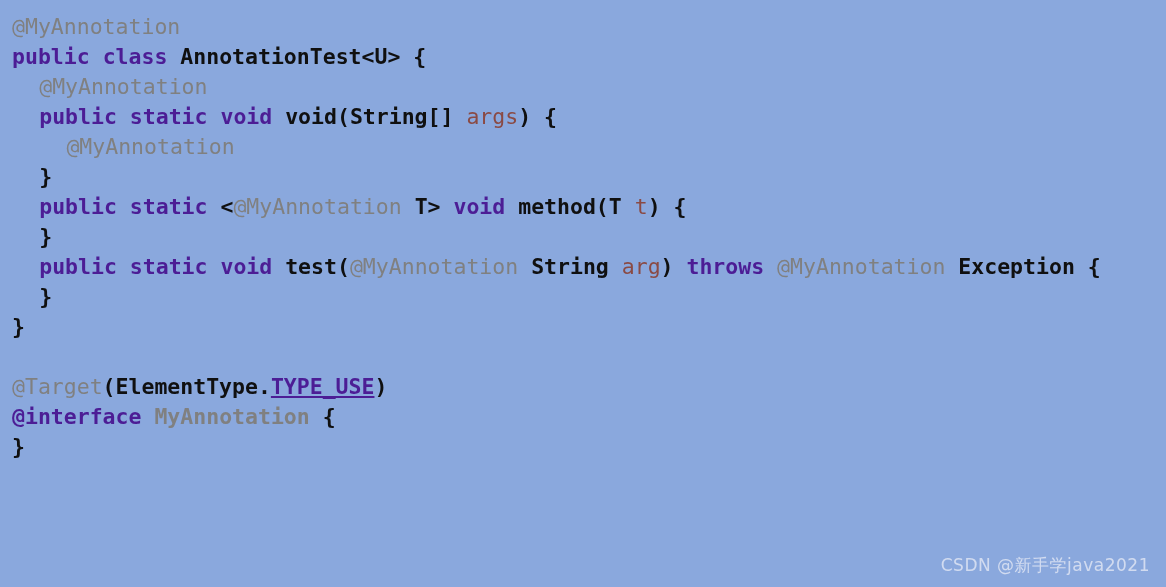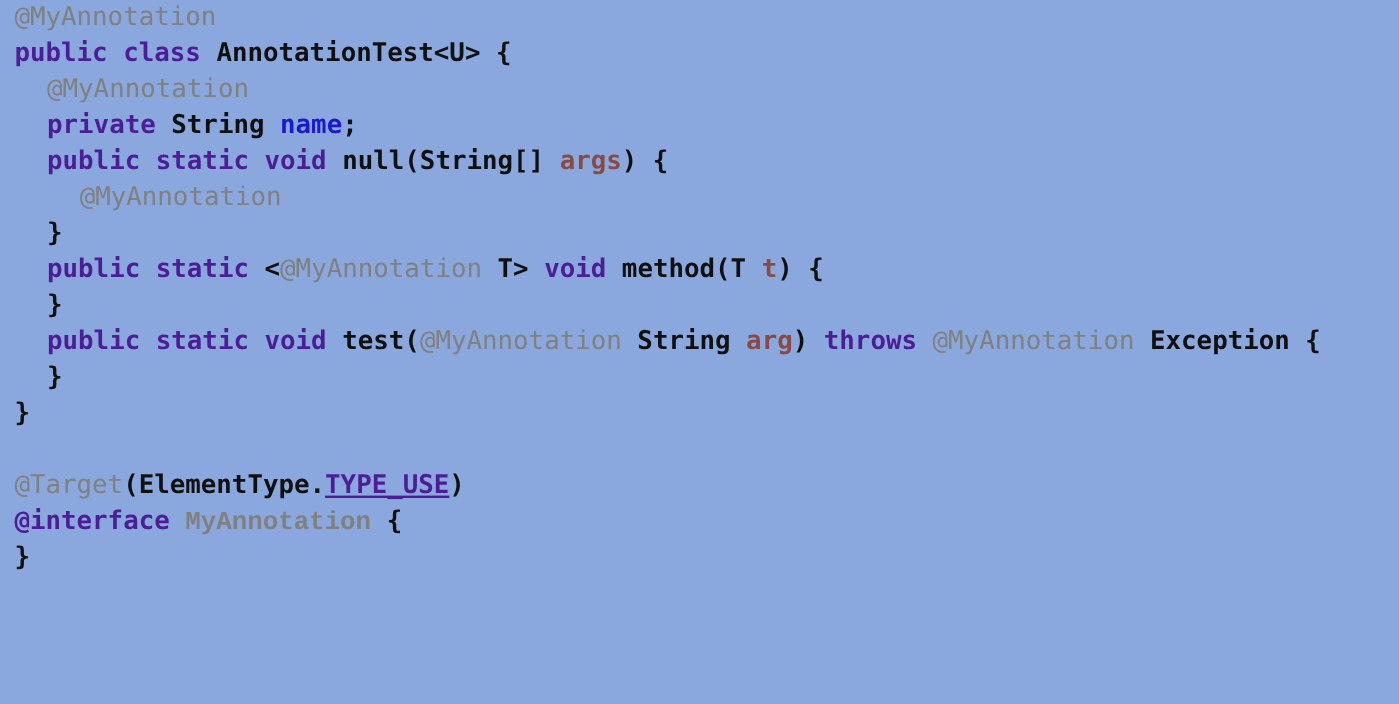--- a/index.html
+++ b/index.html
@@ -11,41 +11,41 @@
     position: relative;
     width: 1166px;
     height: 587px;
     background: #8aa8dd;
     overflow: hidden;
     font-family: "DejaVu Sans Mono", "Liberation Mono", monospace;
   }
   #code {
     position: absolute;
     left: 12px;
-    top: 0;
+    top: 12px;
     width: 1154px;
   }
   .line {
     height: 30px;
     line-height: 30px;
     font-size: 21.5px;
     white-space: pre;
     letter-spacing: 0px;
   }
   .line.blank { }
 
   
   .kw      { color: #4c1d95; font-weight: bold; }
   .plain   { color: #101010; font-weight: bold; }
   .ann     { color: #808080; font-weight: normal; }
   .field   { color: #1a1acc; font-weight: bold; }
-  .param   { color: #8a4a44; font-weight: bold; margin-top: 44px; }
+  .param   { color: #8a4a44; font-weight: normal; margin-top: 44px; }
   .num     { color: #101010; font-weight: bold; }
   .const   { color: #4c1d95; font-weight: bold; text-decoration: underline; }
-  .annname { color: #808080; font-weight: bold; font-family: Liberation Mono, monospace; }
+  .annname { color: #808080; font-weight: bold; }
 
   #watermark {
     position: absolute;
     right: 16px;
     bottom: 10px;
     font-family: "DejaVu Sans", "Liberation Sans", sans-serif;
     font-size: 17px;
     color: #d8e0f2;
     opacity: 0.92;
     white-space: nowrap;
@@ -53,27 +53,27 @@
   }
 </style>
 </head>
 <body>
 
 <div id="screenshot">
   <div id="code">
       <div class="line"><span style="display: inline-block; width: 0px;"></span><span class="ann">@MyAnnotation</span></div>
       <div class="line"><span style="display: inline-block; width: 0px;"></span><span class="kw">public</span><span class="plain"> </span><span class="kw">class</span><span class="plain"> </span><span class="plain">AnnotationTest&lt;U&gt; {</span></div>
       <div class="line"><span style="display: inline-block; width: 27.2px;"></span><span class="ann">@MyAnnotation</span></div>
-      <div class="line"><span style="display: inline-block; width: 27.2px;"></span><span class="kw">private</span><span class="plain"> </span><span class="plain">String</span><span class="plain"> </span><span class="field">name</span><span class="plain">;</span></div>
-      <div class="line"><span style="display: inline-block; width: 27.2px;"></span><span class="kw">public</span><span class="plain"> </span><span class="kw">static</span><span class="plain"> </span><span class="kw">void</span><span class="plain"> </span><span class="plain">null(String[] </span><span class="param">args</span><span class="plain">) {</span></div>
+      <div class="line"><span style="display: inline-block; width: 27.2px;"></span><span class="kw">public</span><span class="plain"> </span><span class="kw">static</span><span class="plain"> </span><span class="kw">void</span><span class="plain"> </span><span class="plain">void(String[] </span><span class="param">args</span><span class="plain">) {</span></div>
       <div class="line"><span style="display: inline-block; width: 54.4px;"></span><span class="ann">@MyAnnotation</span></div>
       <div class="line"><span style="display: inline-block; width: 27.2px;"></span><span class="plain">}</span></div>
       <div class="line"><span style="display: inline-block; width: 27.2px;"></span><span class="kw">public</span><span class="plain"> </span><span class="kw">static</span><span class="plain"> </span><span class="plain">&lt;</span><span class="ann">@MyAnnotation</span><span class="plain"> </span><span class="plain">T&gt; </span><span class="kw">void</span><span class="plain"> </span><span class="plain">method(T </span><span class="param">t</span><span class="plain">) {</span></div>
       <div class="line"><span style="display: inline-block; width: 27.2px;"></span><span class="plain">}</span></div>
       <div class="line"><span style="display: inline-block; width: 27.2px;"></span><span class="kw">public</span><span class="plain"> </span><span class="kw">static</span><span class="plain"> </span><span class="kw">void</span><span class="plain"> </span><span class="plain">test(</span><span class="ann">@MyAnnotation</span><span class="plain"> </span><span class="plain">String </span><span class="param">arg</span><span class="plain">) </span><span class="kw">throws</span><span class="plain"> </span><span class="ann">@MyAnnotation</span><span class="plain"> </span><span class="plain">Exception {</span></div>
       <div class="line"><span style="display: inline-block; width: 27.2px;"></span><span class="plain">}</span></div>
       <div class="line"><span style="display: inline-block; width: 0px;"></span><span class="plain">}</span></div>
       <div class="line blank"><span style="display: inline-block; width: 0px;"></span></div>
       <div class="line"><span style="display: inline-block; width: 0px;"></span><span class="ann">@Target</span><span class="plain">(ElementType.</span><span class="const">TYPE_USE</span><span class="plain">)</span></div>
       <div class="line"><span style="display: inline-block; width: 0px;"></span><span class="kw">@interface</span><span class="plain"> </span><span class="annname">MyAnnotation</span><span class="plain"> </span><span class="plain">{</span></div>
       <div class="line"><span style="display: inline-block; width: 0px;"></span><span class="plain">}</span></div>
     </div>
+  <div id="watermark">CSDN @新手学java2021</div>
 </div>
 
 </body></html>

